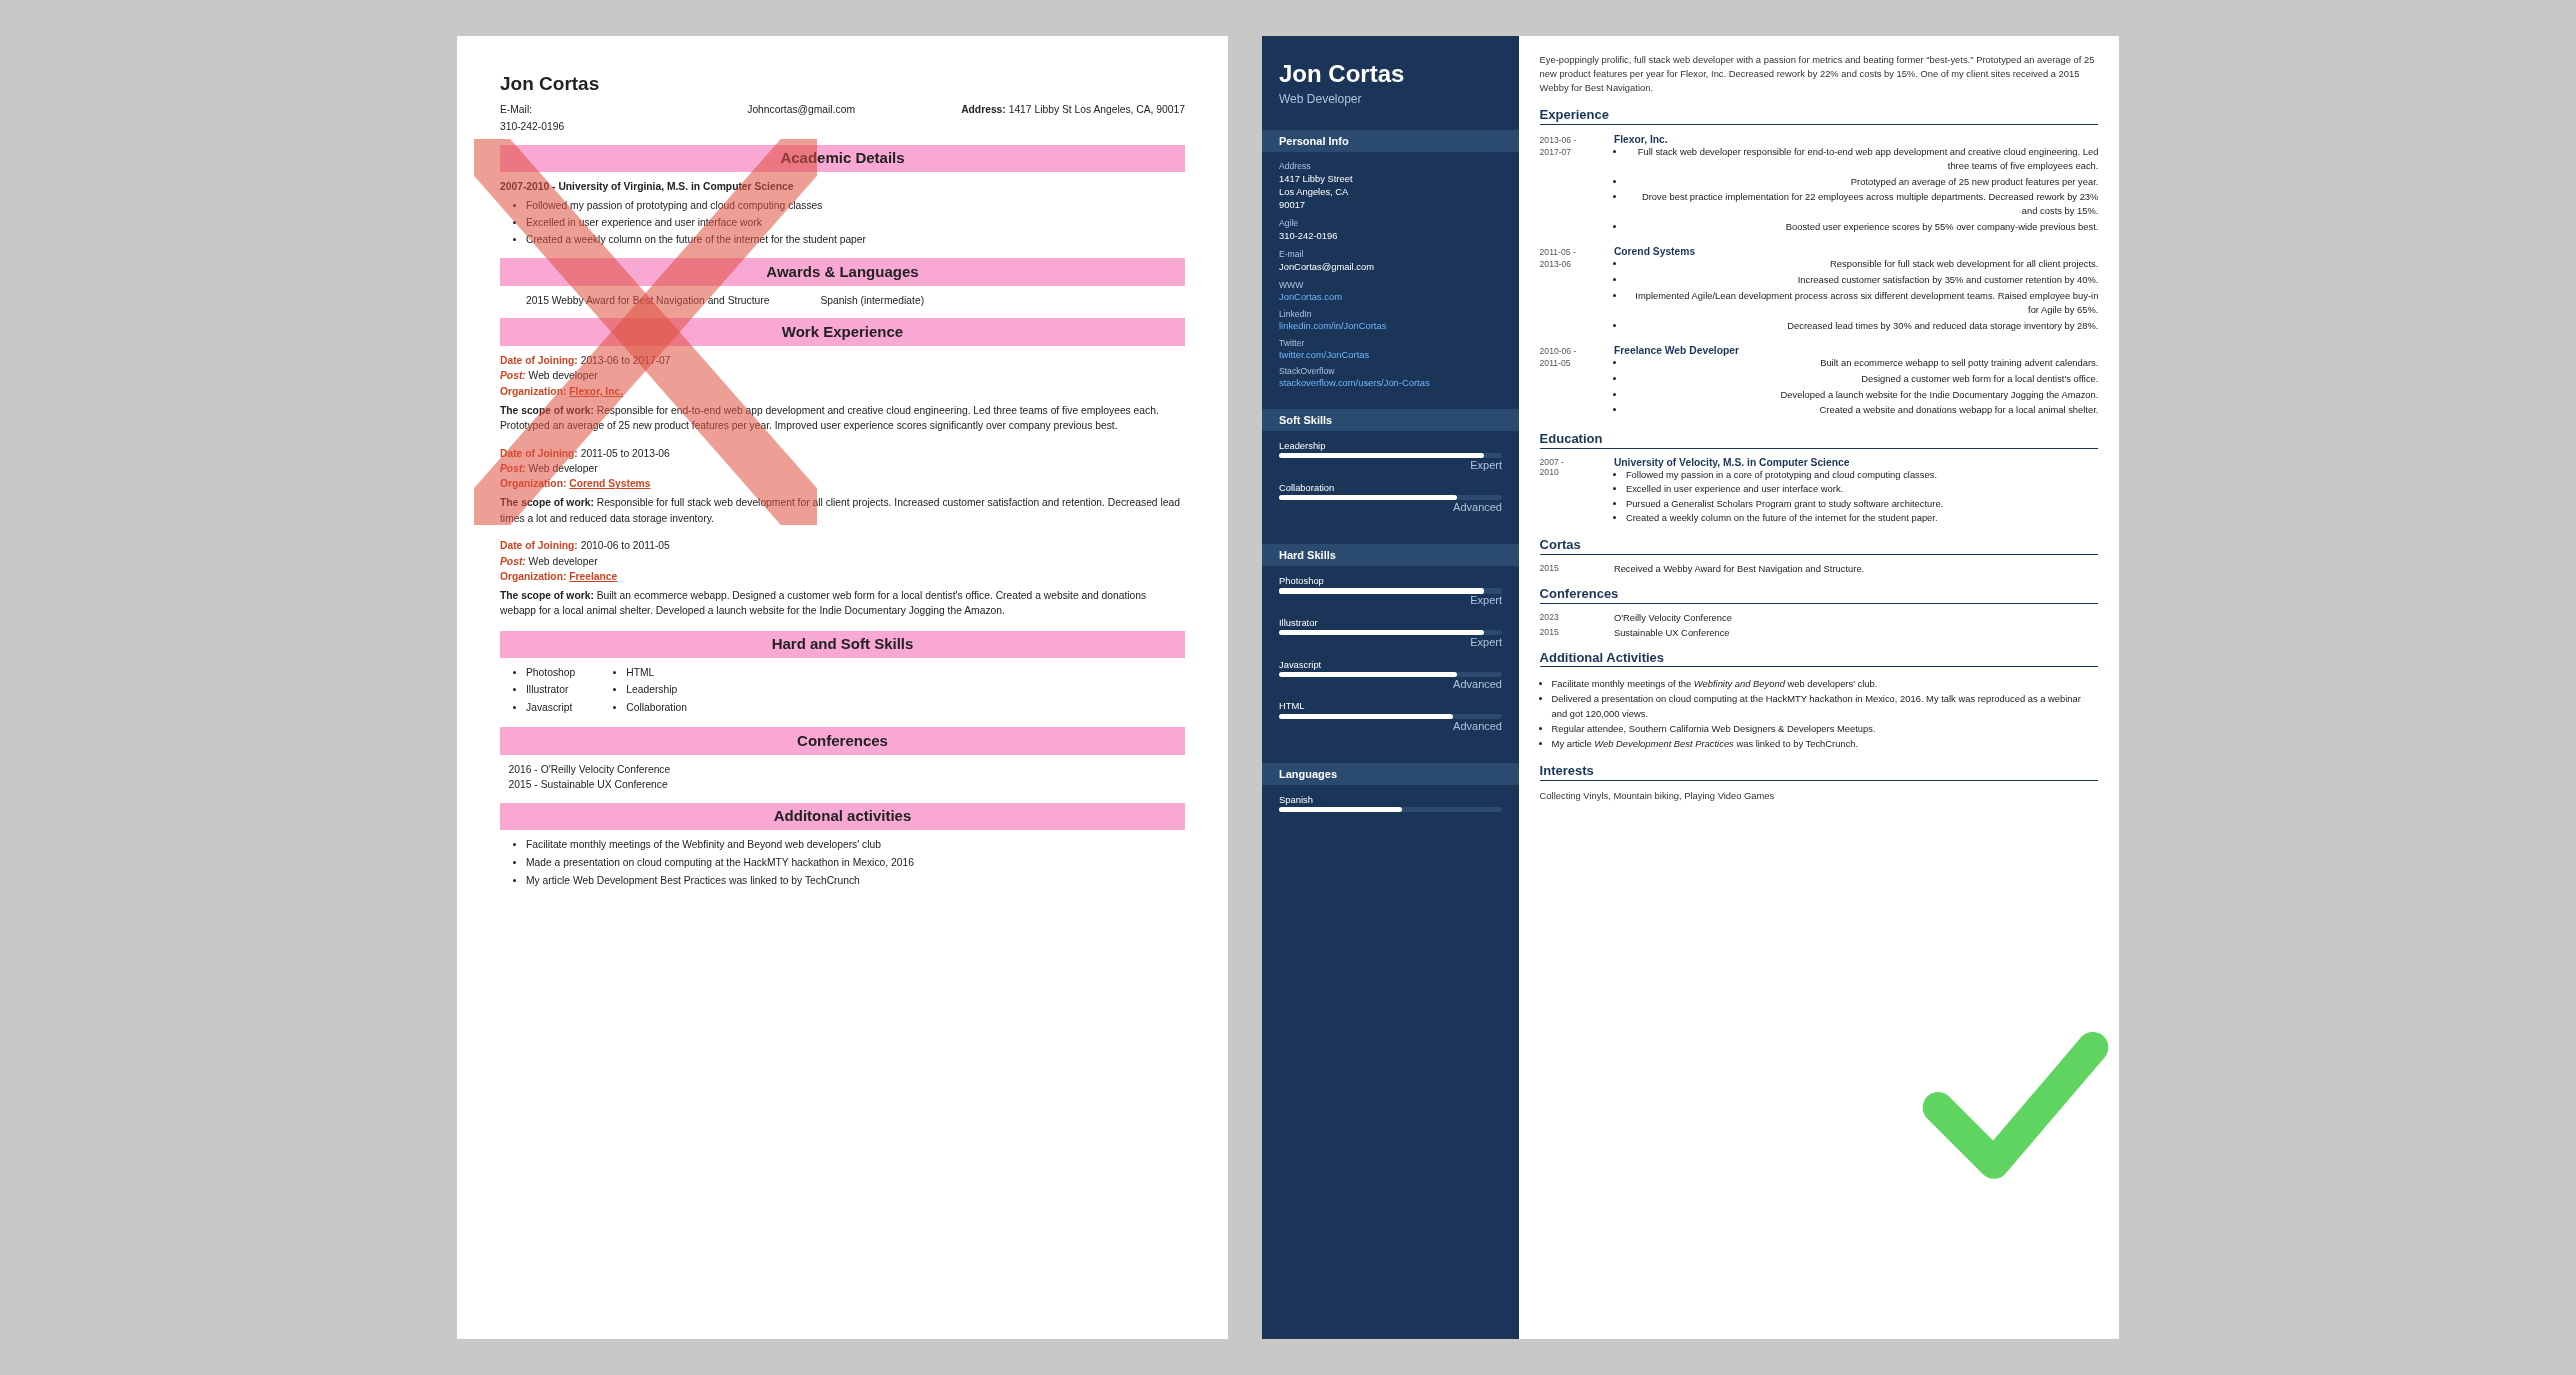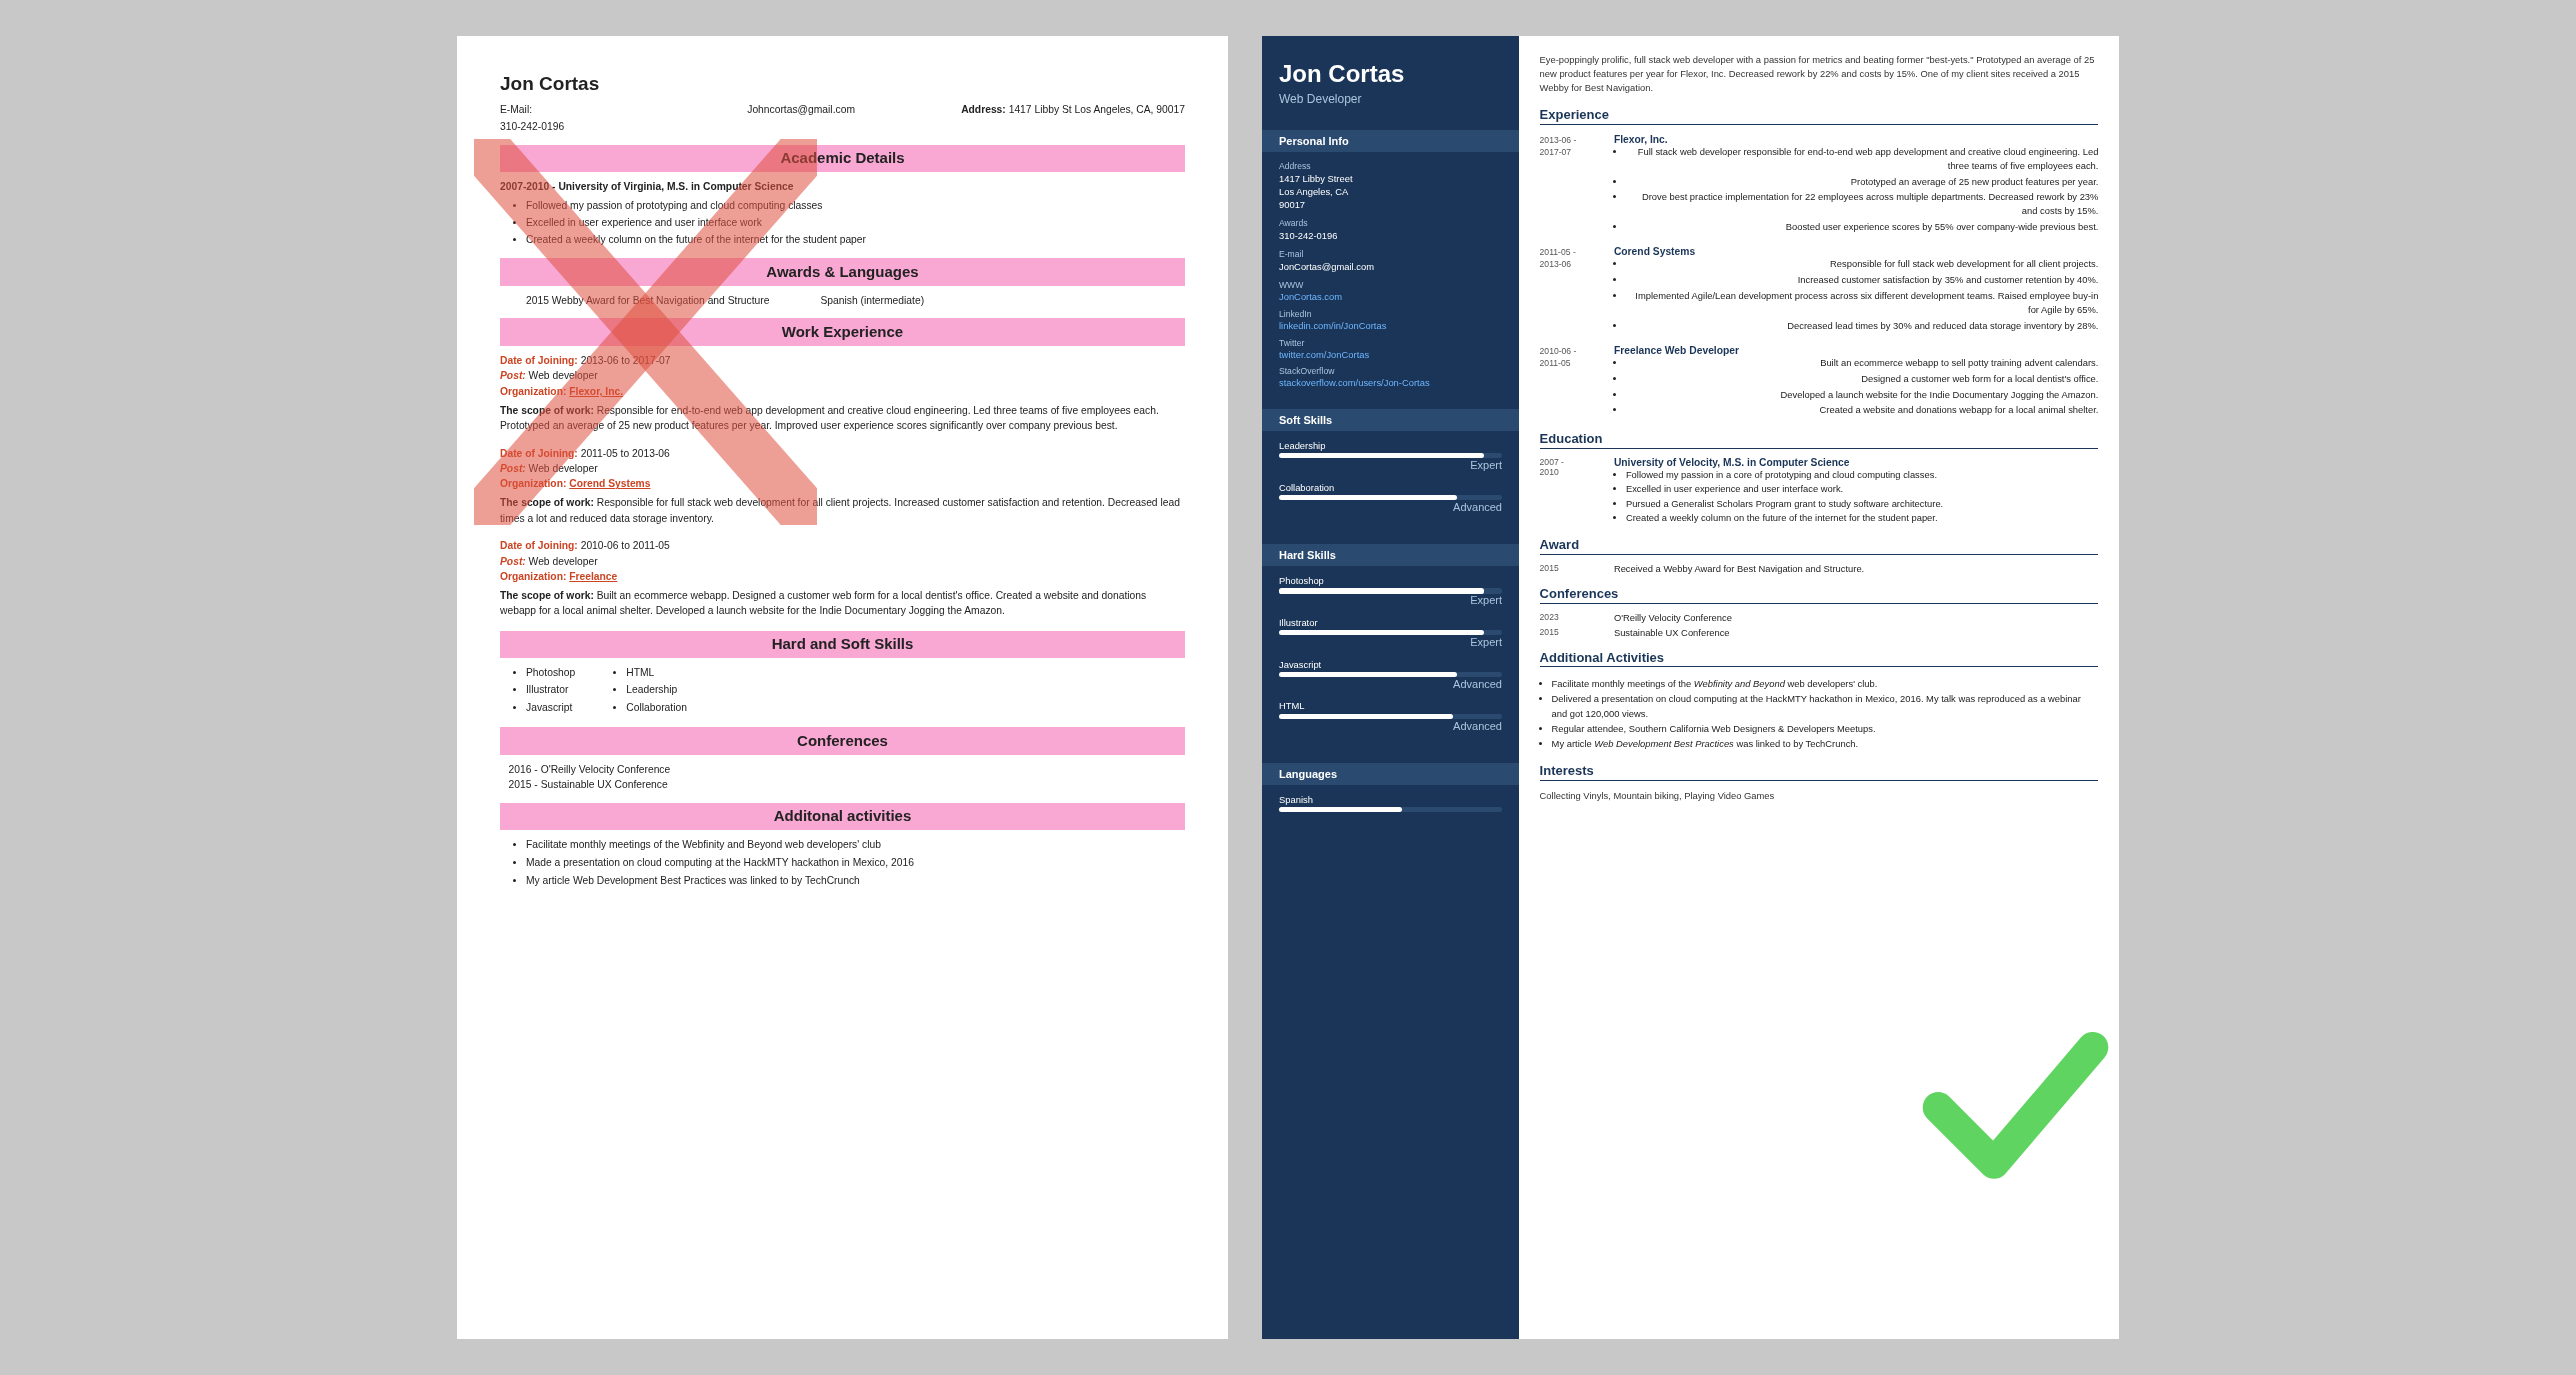--- a/index.html
+++ b/index.html
@@ -406,21 +406,21 @@
       <div class="sidebar-name">Jon Cortas</div>
       <div class="sidebar-title">Web Developer</div>
     </div>
 
     <div class="sidebar-section">
       <div class="sidebar-section-title">Personal Info</div>
 
       <div class="info-label">Address</div>
       <div class="info-value">1417 Libby Street<br>Los Angeles, CA<br>90017</div>
 
-      <div class="info-label">Awards</div>
+      <div class="info-label">Agile</div>
       <div class="info-value">310-242-0196</div>
 
       <div class="info-label">E-mail</div>
       <div class="info-value">JonCortas@gmail.com</div>
 
       <div class="info-label">WWW</div>
       <div class="info-link">JonCortas.com</div>
 
       <div class="info-label">LinkedIn</div>
       <div class="info-link">linkedin.com/in/JonCortas</div>
@@ -554,21 +554,21 @@
         <div class="edu-school">University of Velocity, M.S. in Computer Science</div>
         <ul class="edu-bullets">
           <li>Followed my passion in a core of prototyping and cloud computing classes.</li>
           <li>Excelled in user experience and user interface work.</li>
           <li>Pursued a Generalist Scholars Program grant to study software architecture.</li>
           <li>Created a weekly column on the future of the internet for the student paper.</li>
         </ul>
       </div>
     </div>
 
-    <div class="main-section-title">Award</div>
+    <div class="main-section-title">Cortas</div>
     <div class="award-entry">
       <div class="award-year">2015</div>
       <div class="award-text">Received a Webby Award for Best Navigation and Structure.</div>
     </div>
 
     <div class="main-section-title">Conferences</div>
     <div class="conf-entry">
       <div class="conf-year">2023</div>
       <div class="conf-name">O'Reilly Velocity Conference</div>
     </div>

